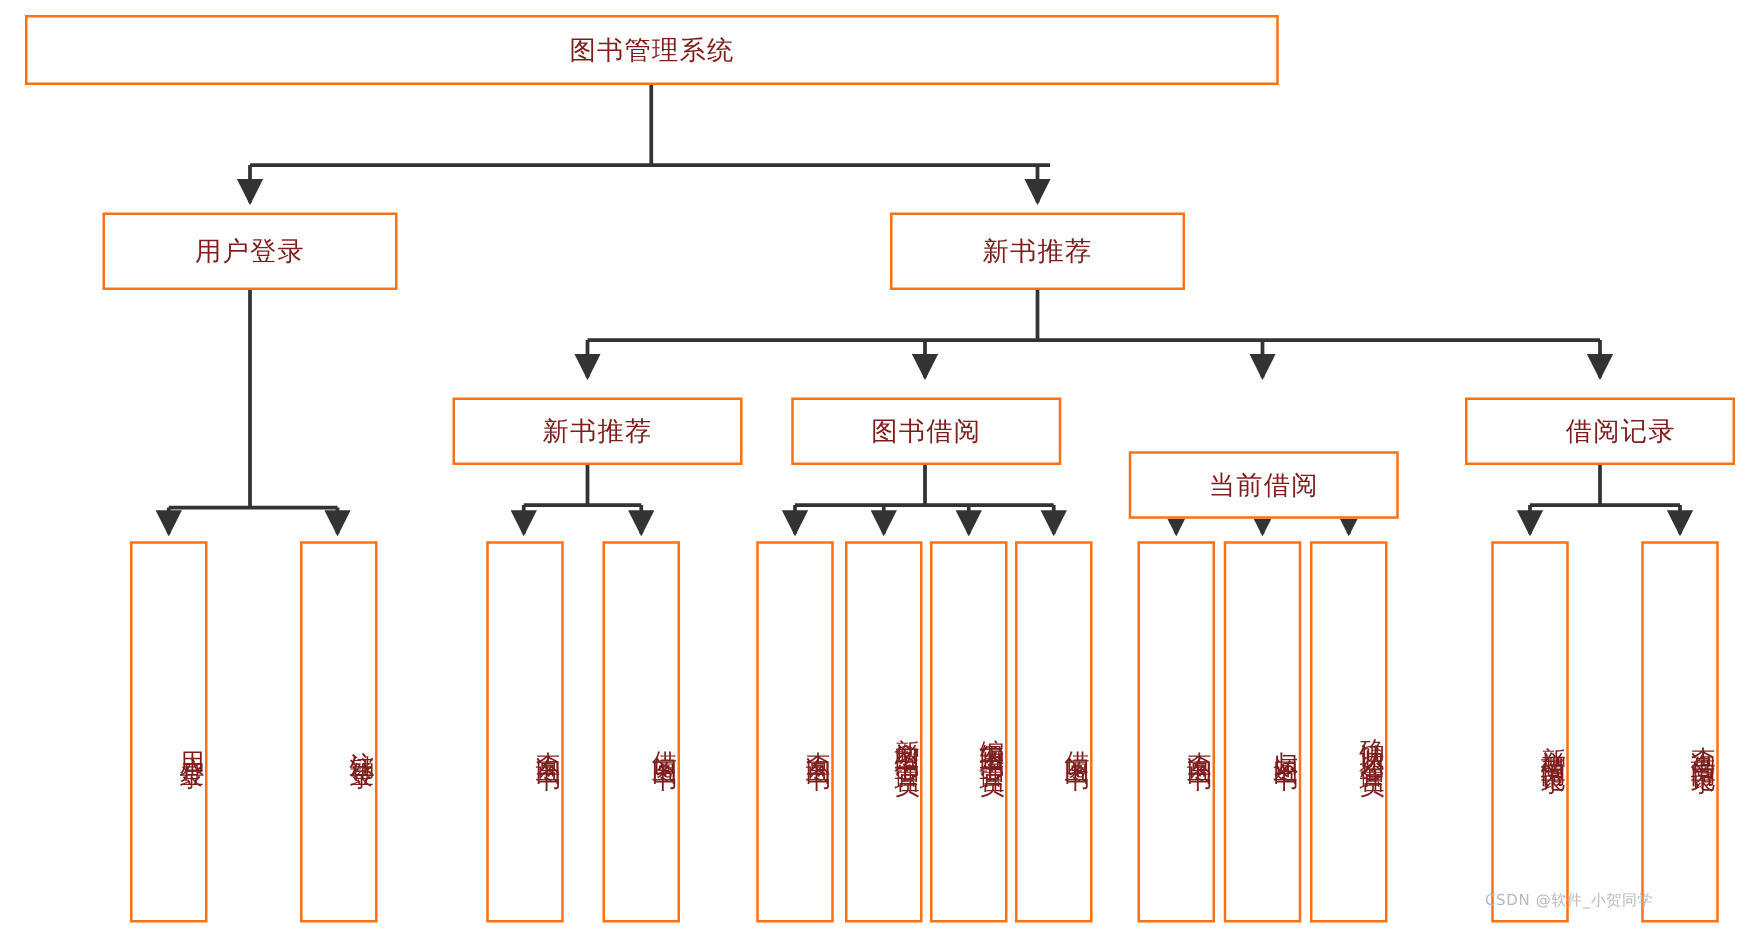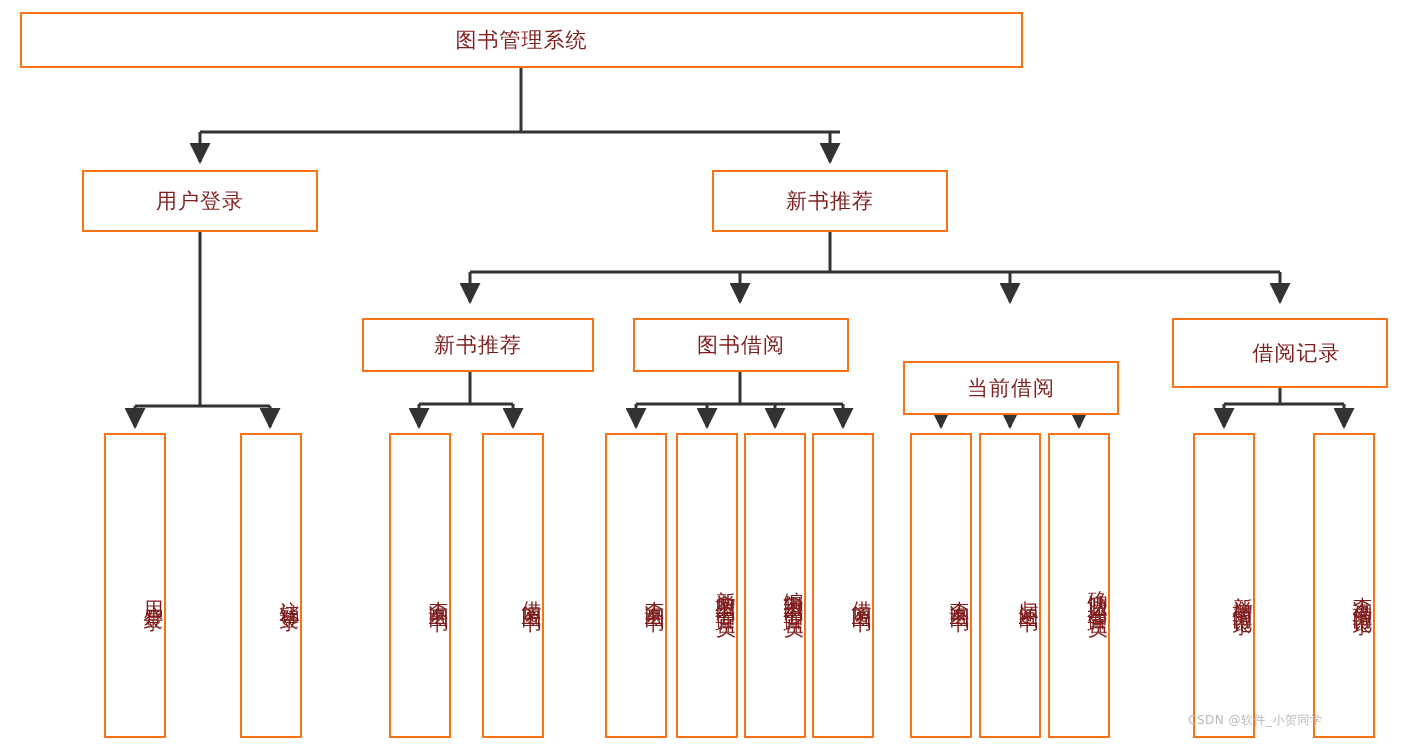--- a/index.html
+++ b/index.html
@@ -107,21 +107,21 @@
   </svg>
 
   <div class="node h" style="left:20px;top:12px;width:1003px;height:56px;">图书管理系统</div>
 
   <div class="node h" style="left:82px;top:170px;width:236px;height:62px;">用户登录</div>
   <div class="node h" style="left:712px;top:170px;width:236px;height:62px;">新书推荐</div>
 
   <div class="node h" style="left:362px;top:318px;width:232px;height:54px;text-align:right;">新书推荐</div>
   <div class="node h" style="left:633px;top:318px;width:216px;height:54px;">图书借阅</div>
   <div class="node h" style="left:903px;top:318px;width:216px;height:54px;margin-top:43px;">当前借阅</div>
-  <div class="node h" style="left:1172px;top:318px;width:216px;height:70px;padding-left:33px;">借阅记录</div>
+  <div class="node h" style="left:1172px;top:318px;width:216px;height:54px;padding-left:33px;">借阅记录</div>
 
   <div class="node v" style="left:104px;top:433px;width:62px;height:305px;">
     <span class="vlabel">用户登录</span>
   </div>
   <div class="node v" style="left:240px;top:433px;width:62px;height:305px;">
     <span class="vlabel">注销登录</span>
   </div>
 
   <div class="node v" style="left:389px;top:433px;width:62px;height:305px;">
     <span class="vlabel">查询图书</span>

